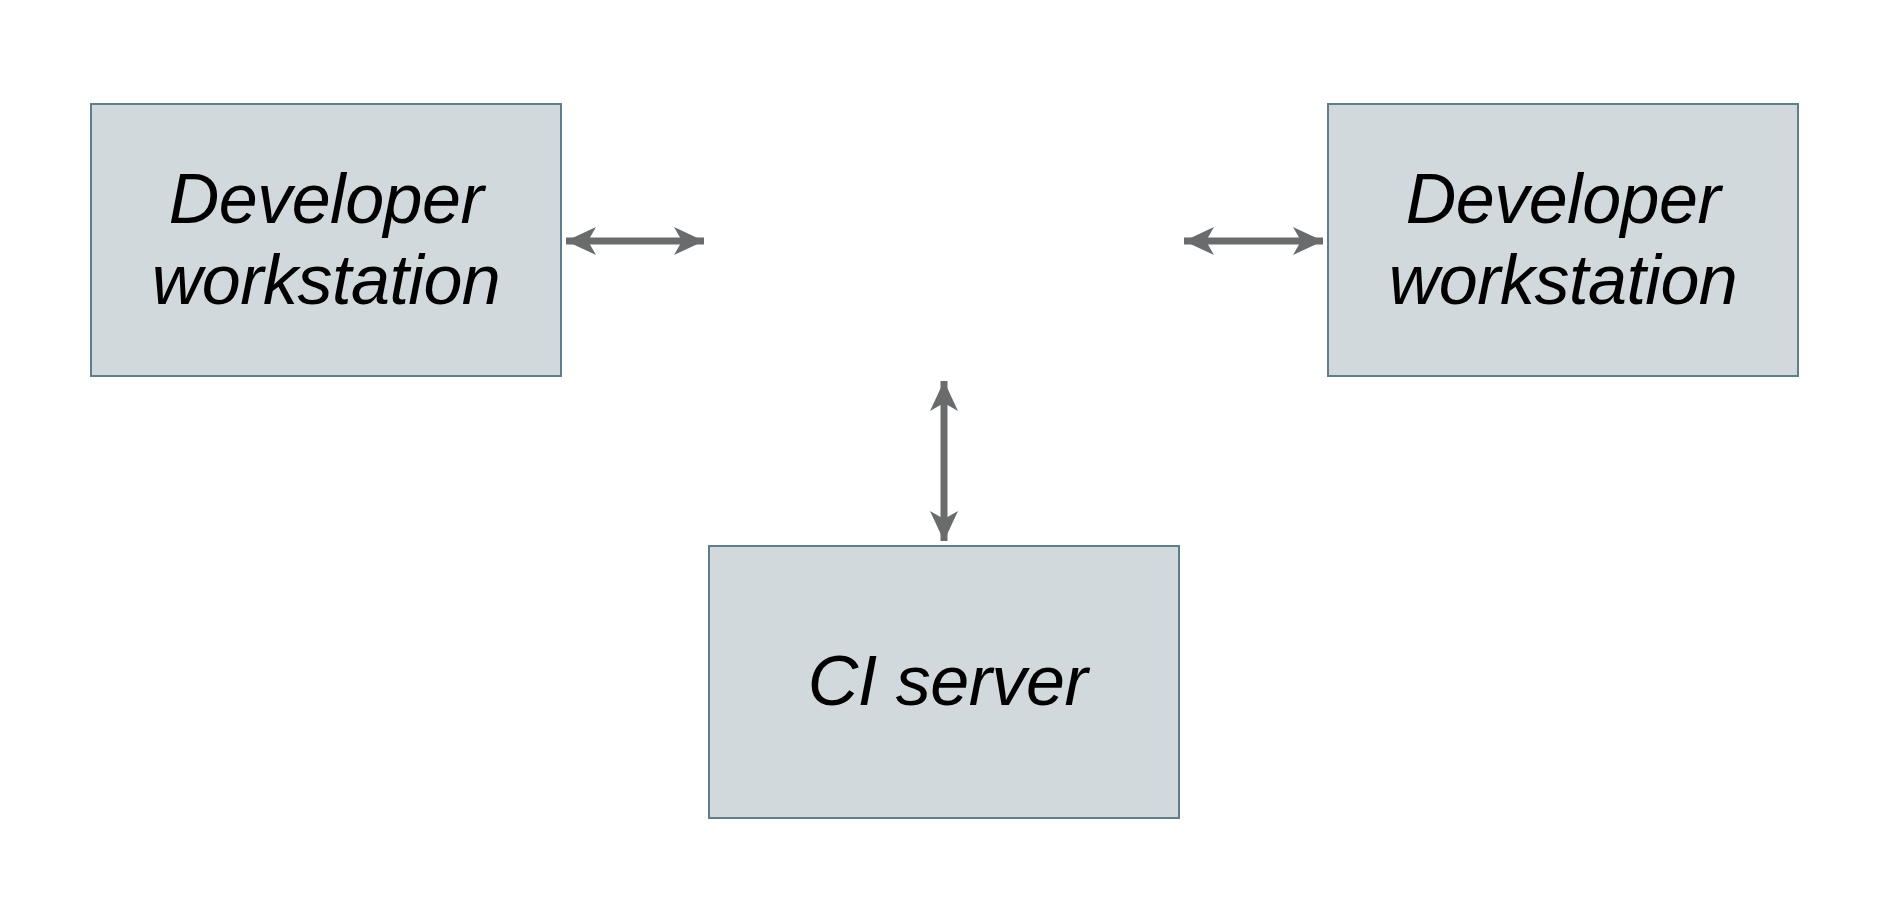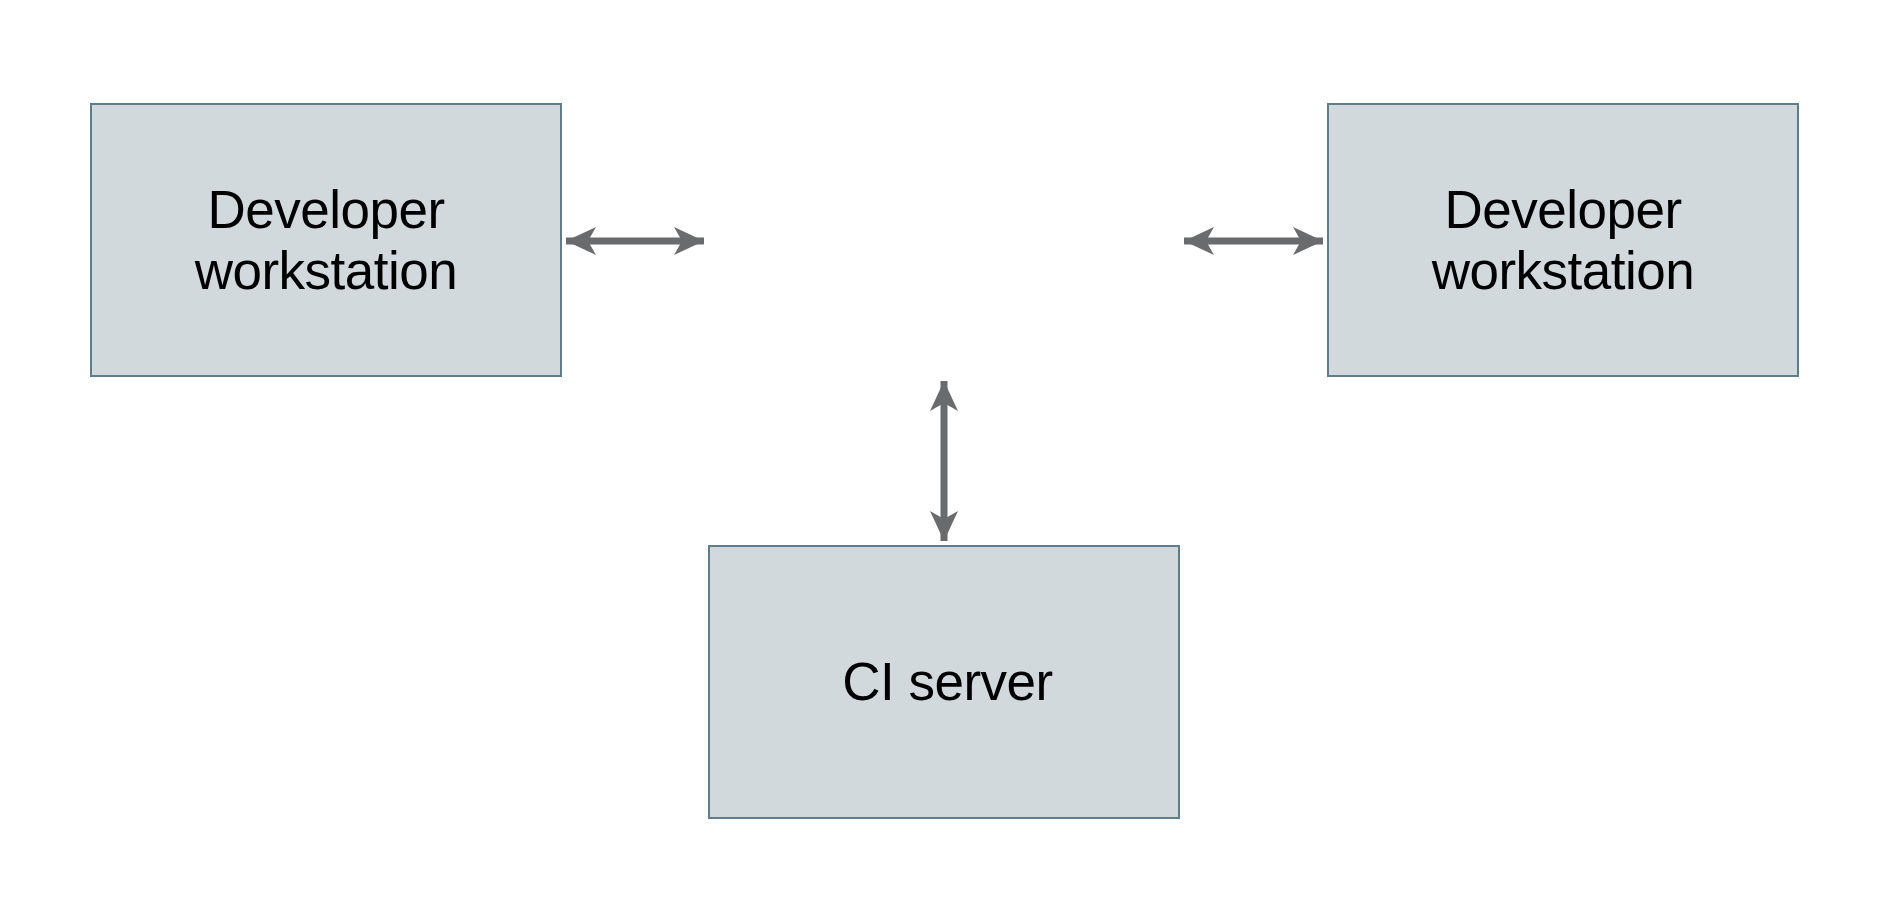--- a/index.html
+++ b/index.html
@@ -26,25 +26,26 @@
     width: 472px;
     height: 274px;
     background: var(--node-fill);
     border: 2px solid var(--node-border);
     display: flex;
     align-items: center;
     justify-content: center;
     text-align: center;
   }
   .node-label {
-    font-size: 53px;
+    font-size: 70px;
     line-height: 1.16;
     color: var(--label);
     letter-spacing: -0.5px;
     padding: 0 10px;
+    font-style: italic;
   }
   .node-dev-left   { left: 90px;   top: 103px; }
   .node-cache      { left: 708px;  top: 103px; }
   .node-dev-right  { left: 1327px; top: 103px; }
   .node-ci         { left: 708px;  top: 545px; padding-left: 7px; }
   svg.edges {
     position: absolute;
     left: 0; top: 0;
     width: 1900px;
     height: 922px;

